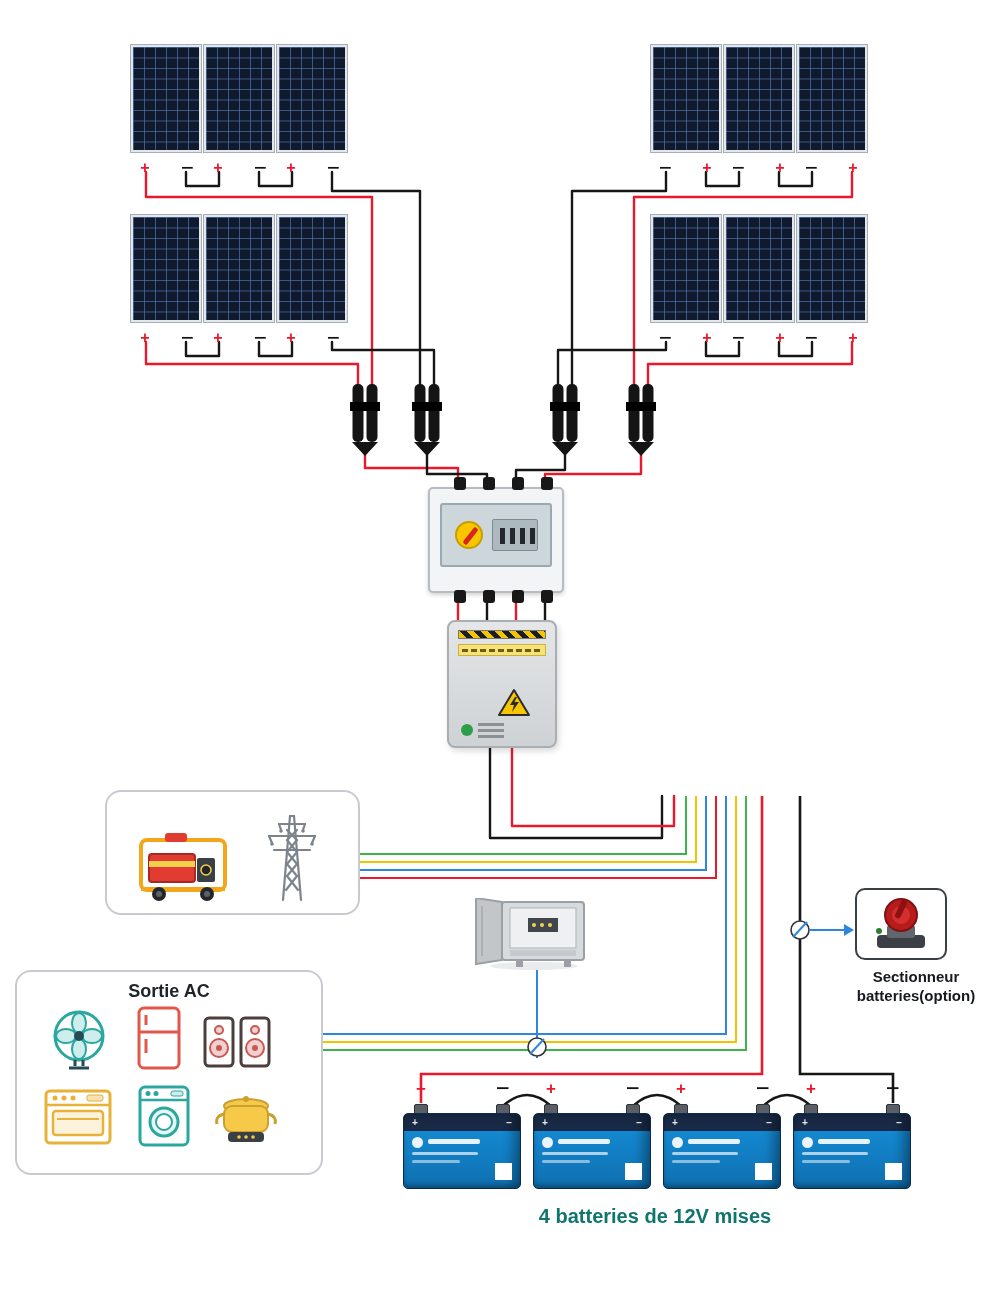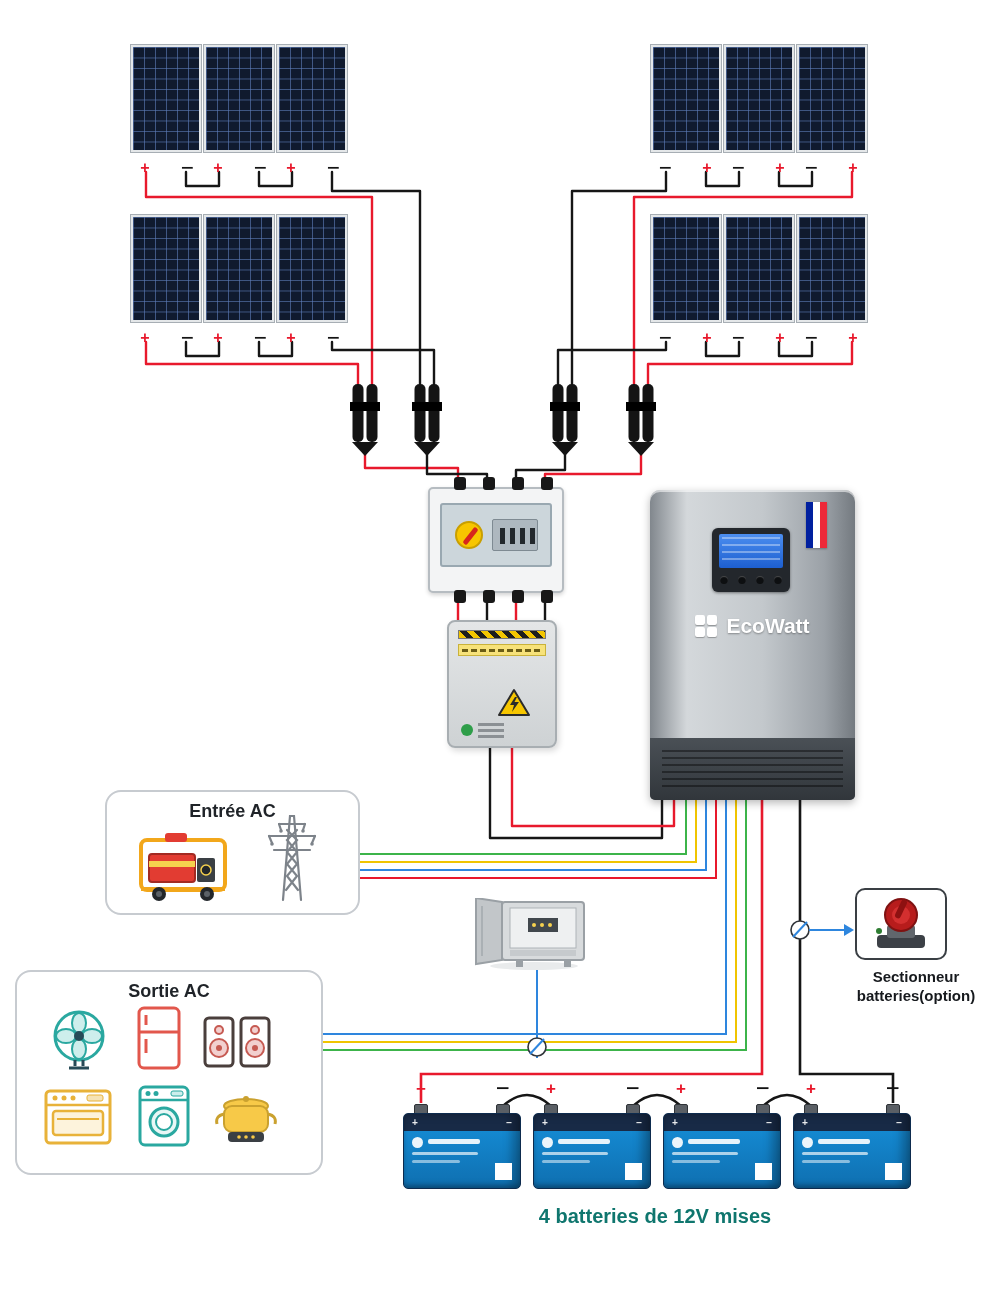--- a/index.html
+++ b/index.html
@@ -268,49 +268,22 @@
     <svg class="dc-tri" width="34" height="30" viewBox="0 0 34 30">
       <polygon points="17,2 32,27 2,27" fill="#f7c600" stroke="#2b2b2b" stroke-width="2" stroke-linejoin="round"></polygon>
       <path d="M18,9 L13,17 H17 L15,24 L22,14 H17.5 L20,9 Z" fill="#2b2b2b"></path>
     </svg>
     <span class="dc-logo">
         <i class="dot"></i>
         <i class="bar"></i>
       </span>
   </div>
 
-  <div class="inverter">
-    <div class="lcd">
-      <div class="lcd-screen"></div>
-      <div class="lcd-btns">
-          <i></i>
-          <i></i>
-          <i></i>
-          <i></i>
-        </div>
-    </div>
-    <div class="flag">
-      <i style="background:#01209F"></i>
-        <i style="background:#ffffff"></i>
-        <i style="background:#ED2939"></i>
-    </div>
-    <div class="brand">
-      <span class="brand-icon">
-          <i></i>
-          <i></i>
-          <i></i>
-          <i></i>
-        </span>
-      <span>EcoWatt</span>
-    </div>
-    <div class="inv-bottom"></div>
-  </div>
 
   <div class="acbox" style="left:105px;top:790px;width:255px;height:125px">
-    <div class="title">Entrée AC</div>
     <svg class="icon" style="left:28px;top:38px" width="96" height="72" viewBox="0 0 96 72">
       <rect x="6" y="10" width="84" height="50" rx="6" fill="none" stroke="#f2a71b" stroke-width="4"></rect>
       <rect x="30" y="3" width="22" height="9" rx="3" fill="#e23c32"></rect>
       <rect x="14" y="24" width="46" height="28" rx="3" fill="#e23c32" stroke="#a32a22" stroke-width="2"></rect>
       <rect x="14" y="31" width="46" height="6" fill="#f6d14e"></rect>
       <rect x="62" y="28" width="18" height="24" rx="2" fill="#3a3f44"></rect>
       <circle cx="71" cy="40" r="5" fill="#22262a" stroke="#f6d14e" stroke-width="1.5"></circle>
       <rect x="6" y="57" width="84" height="4" fill="#f2a71b"></rect>
       <circle cx="24" cy="64" r="7" fill="#23272b"></circle>
         <circle cx="24" cy="64" r="3" fill="#5b6167"></circle>

